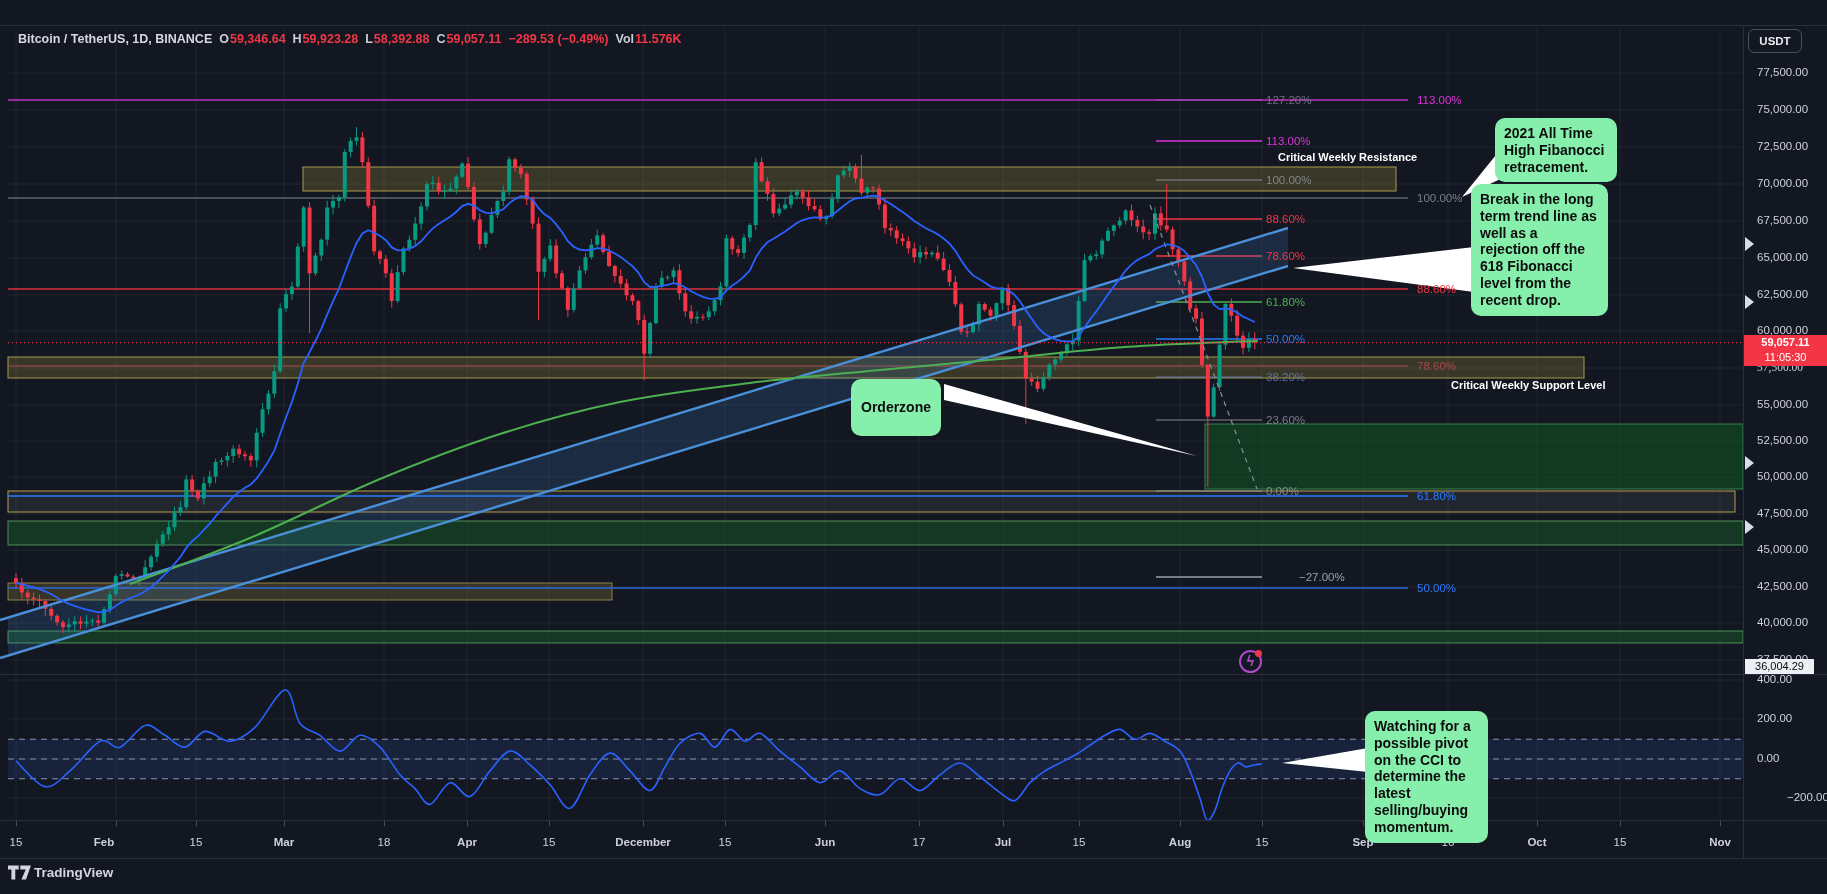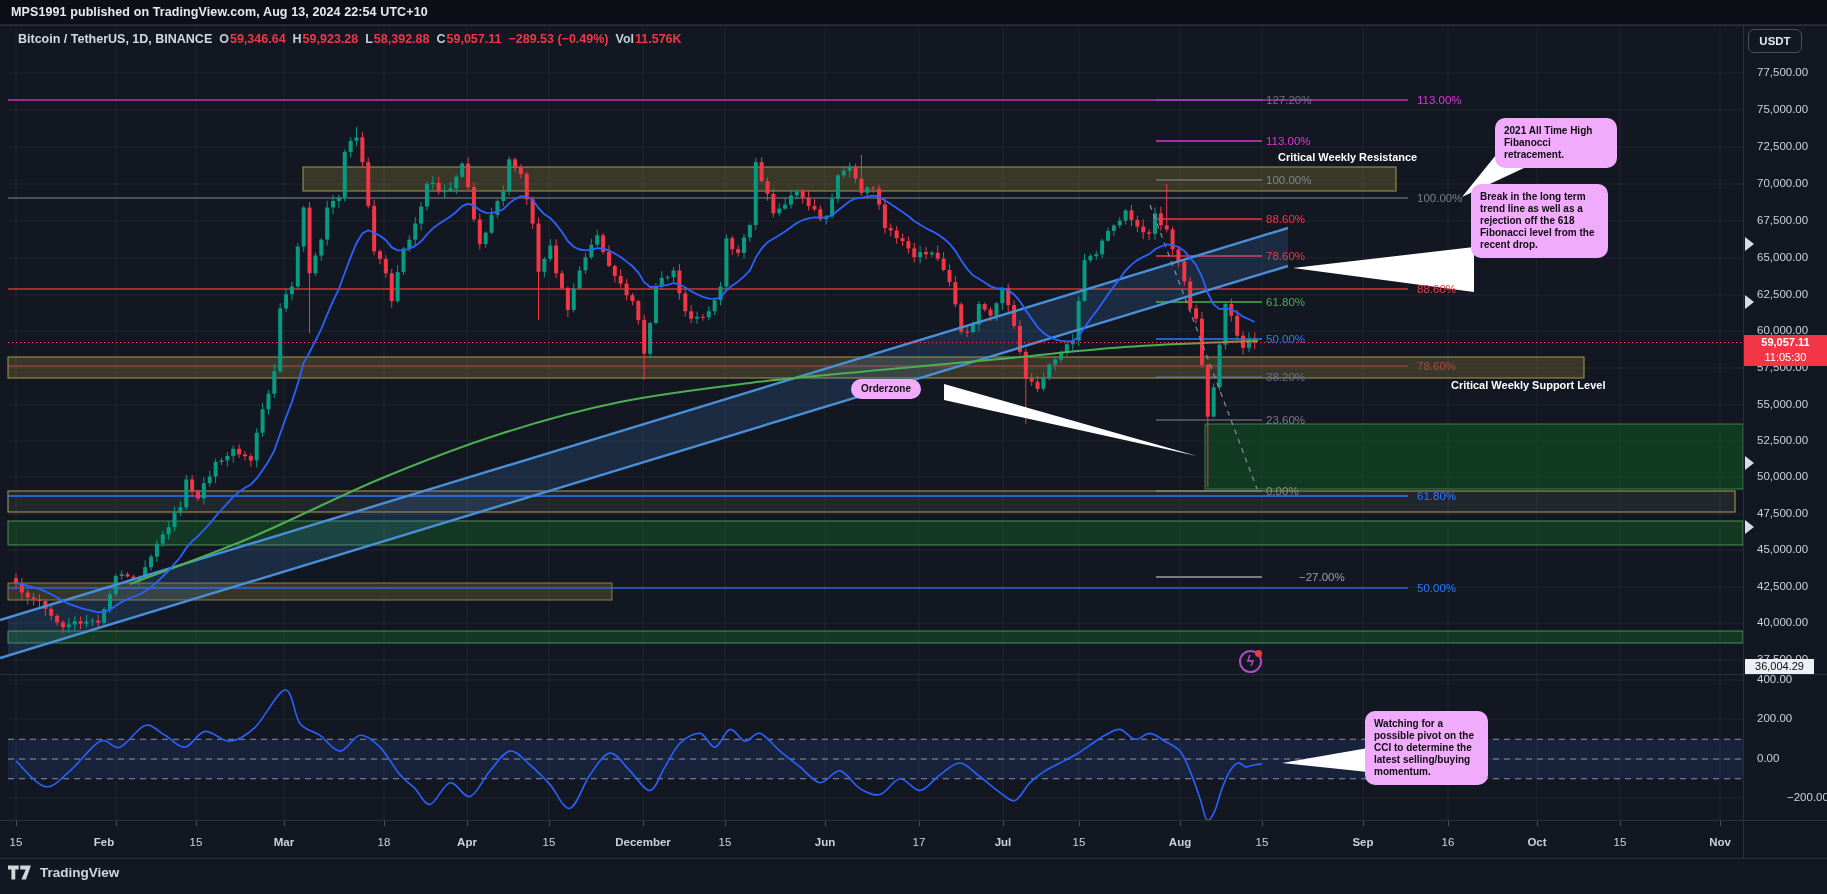--- a/index.html
+++ b/index.html
@@ -10,41 +10,38 @@
   #legend { position:absolute; left:18px; top:31px; height:16px; display:flex; align-items:center; gap:7px; font-size:12.5px; font-weight:600; color:#d5d8e0; white-space:nowrap; z-index:30; }
   #legend .red { color:#f23645; }
   #legend .dim { color:#c8ccd6; }
   #legend .grp { display:flex; gap:1px; }
   #usdt-btn { position:absolute; left:1748px; top:29px; width:54px; height:24px; border:1px solid #4a4f5c; border-radius:6px; color:#e8eaee; font-size:11.5px; font-weight:700; display:flex; align-items:center; justify-content:center; z-index:40; background:#131722; }
   #chart-svg { position:absolute; left:0; top:25px; z-index:5; }
   .axis-label { position:absolute; font-size:11.5px; color:#cdd1db; z-index:20; white-space:nowrap; }
   .time-label { position:absolute; font-size:11.5px; color:#cdd1db; z-index:20; transform:translateX(-50%); top:836px; }
   .time-label.month { font-weight:700; }
   .fib-label { position:absolute; font-size:11.5px; font-weight:500; z-index:18; white-space:nowrap; transform:translateY(-50%); }
-  .callout { position:absolute; background:#f0abfc; color:#0d0d0d; border-radius:10px; padding:7px 9px; font-size:10px; font-weight:700; line-height:1.2; z-index:35; }
+  .callout { position:absolute; background:#86efac; color:#0d0d0d; border-radius:10px; padding:7px 9px; font-size:14px; font-weight:700; line-height:1.2; z-index:35; }
   .zone-title { position:absolute; color:#ffffff; font-size:11px; font-weight:700; z-index:19; white-space:nowrap; }
   #price-tag { position:absolute; left:1744px; top:335px; width:83px; height:31px; background:#f23645; color:#fff; z-index:25; text-align:center; font-size:11px; font-weight:700; line-height:15px; }
   #price-tag .cd { font-weight:400; }
   #ma-tag { position:absolute; left:1745px; top:659px; width:69px; height:15px; background:#eceff4; color:#0a0a0a; z-index:25; text-align:center; font-size:11px; line-height:15px; }
   .sep { position:absolute; left:0; width:1827px; height:1px; background:#2a2e39; z-index:15; }
   #axis-border { position:absolute; left:1743px; top:25px; width:1px; height:833px; background:#2a2e39; z-index:15; }
   #flash-icon { position:absolute; left:1239px; top:650px; width:23px; height:23px; border:2px solid #b048c8; border-radius:50%; z-index:22; color:#b048c8; font-size:14px; font-weight:700; text-align:center; line-height:19px; }
   #flash-icon .dot { position:absolute; right:-2px; top:-2px; width:7px; height:7px; border-radius:50%; background:#f23645; }
   #bottombar { position:absolute; left:0; top:858px; width:1827px; height:36px; background:#131722; border-top:1px solid #2a2e39; z-index:30; }
-  #tv-logo { position:absolute; left:8px; top:865px; display:flex; align-items:center; gap:6px; color:#d3d6dd; font-size:13.5px; font-weight:700; z-index:31; }
+  #tv-logo { position:absolute; left:8px; top:865px; display:flex; align-items:center; gap:0; color:#d3d6dd; font-size:13.5px; font-weight:700; z-index:31; }
   .tick { position:absolute; width:1px; height:5px; background:#4a4e59; top:821px; z-index:16; }
 </style>
 </head>
 <body>
 
 <div id="stage">
 
-  <div id="topbar">
-    <span>MPS1991 published on TradingView.com, Aug 13, 2024 22:54 UTC+10</span>
-  </div>
 
   <svg id="chart-svg" width="1827" height="869">
       <defs>
         <clipPath id="paneclip">
           <rect x="8" y="3" width="1735" height="644"></rect>
         </clipPath>
       </defs>
       <line x1="16" y1="3" x2="16" y2="795" stroke="rgba(255,255,255,0.055)" stroke-width="1"></line>
       <line x1="116" y1="3" x2="116" y2="795" stroke="rgba(255,255,255,0.055)" stroke-width="1"></line>
       <line x1="196" y1="3" x2="196" y2="795" stroke="rgba(255,255,255,0.055)" stroke-width="1"></line>
@@ -583,21 +580,21 @@
       </span>
   </div>
 
   <div id="usdt-btn">USDT</div>
 
   <div class="zone-title" style="left:1278px; top:151px;">Critical Weekly Resistance</div>
   <div class="zone-title" style="left:1451px; top:379px;">Critical Weekly Support Level</div>
 
   <div class="callout" style="left:1495px; top:118px; width:122px;">2021 All Time High Fibanocci retracement.</div>
   <div class="callout" style="left:1471px; top:184px; width:137px;">Break in the long term trend line as well as a rejection off the 618 Fibonacci level from the recent drop.</div>
-  <div class="callout" style="left:851px; top:379px; padding:4px 10px;">Orderzone</div>
+  <div class="callout" style="left:851px; top:379px; padding:20px 10px;">Orderzone</div>
   <div class="callout" style="left:1365px; top:711px; width:123px;">Watching for a possible pivot on the CCI to determine the latest selling/buying momentum.</div>
 
   <div id="price-tag">
     <div>59,057.11</div>
     <div class="cd">11:05:30</div>
   </div>
   <div id="ma-tag">36,004.29</div>
 
   <div id="flash-icon">ϟ<span class="dot"></span></div>
 
@@ -608,21 +605,21 @@
 
   <div id="labels">
       <div class="axis-label" style="left: 1757px; top: 66px;">77,500.00</div>
       <div class="axis-label" style="left: 1757px; top: 103px;">75,000.00</div>
       <div class="axis-label" style="left: 1757px; top: 140px;">72,500.00</div>
       <div class="axis-label" style="left: 1757px; top: 177px;">70,000.00</div>
       <div class="axis-label" style="left: 1757px; top: 214px;">67,500.00</div>
       <div class="axis-label" style="left: 1757px; top: 251px;">65,000.00</div>
       <div class="axis-label" style="left: 1757px; top: 288px;">62,500.00</div>
       <div class="axis-label" style="left: 1757px; top: 324px;">60,000.00</div>
-      <div class="axis-label" style="left: 1757px; top: 361px;">57,500.00</div>
+      <div class="axis-label" style="left: 1757px; top: 361px; font-family: Liberation Serif, serif;">57,500.00</div>
       <div class="axis-label" style="left: 1757px; top: 398px;">55,000.00</div>
       <div class="axis-label" style="left: 1757px; top: 434px;">52,500.00</div>
       <div class="axis-label" style="left: 1757px; top: 470px;">50,000.00</div>
       <div class="axis-label" style="left: 1757px; top: 507px;">47,500.00</div>
       <div class="axis-label" style="left: 1757px; top: 543px;">45,000.00</div>
       <div class="axis-label" style="left: 1757px; top: 580px;">42,500.00</div>
       <div class="axis-label" style="left: 1757px; top: 616px;">40,000.00</div>
       <div class="axis-label" style="left: 1757px; top: 653px;">37,500.00</div>
       <div class="axis-label" style="left: 1757px; top: 673px;">400.00</div>
       <div class="axis-label" style="left: 1757px; top: 712px;">200.00</div>

